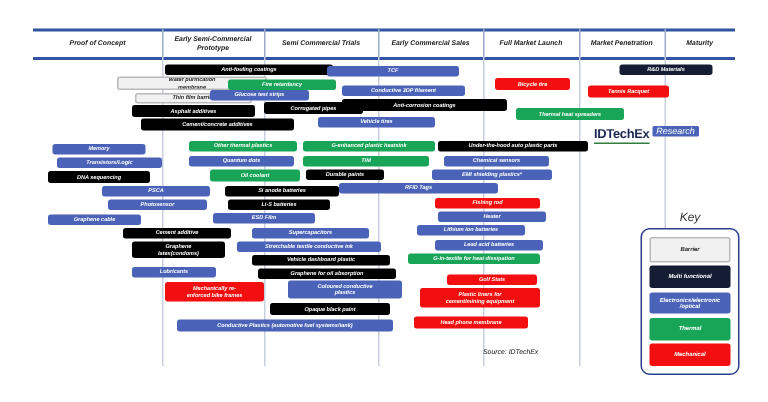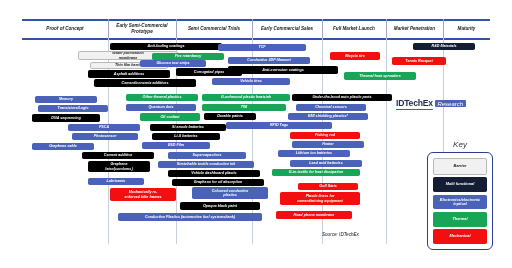--- a/index.html
+++ b/index.html
@@ -41,21 +41,21 @@
     white-space:pre-line;
   }
   .c-barrier{background:#f1f1f1;color:#1a1a1a;border:0.6px solid #b9b9b9;}
   .c-multi{background:#000000;color:#ffffff;}
   .c-elec{background:#4a63b8;color:#ffffff;}
   .c-thermal{background:#18a558;color:#ffffff;}
   .c-mech{background:#f30f0f;color:#ffffff;}
   .c-dark{background:#141d33;color:#ffffff;}
 
   
-  #logo{position:absolute;left:396px;top:98px;display:flex;align-items:center;gap:2px;}
+  #logo{position:absolute;left:396px;top:84px;display:flex;align-items:flex-start;gap:2px;}
   #logo .idt{font-size:8.6px;font-weight:bold;color:#1a2a52;letter-spacing:-0.2px;
              border-bottom:1.4px solid #2f7d3f;padding-bottom:0.5px;}
   #logo .res{font-size:6px;font-style:italic;color:#ffffff;background:#4a63b8;
              padding:0.5px 2.5px;border-radius:1px;}
 
   
   #key-title{position:absolute;left:430px;top:140px;width:60px;text-align:center;
              font-size:8px;font-style:italic;color:#333;}
   #key-box{position:absolute;left:427px;top:152px;width:66px;height:98px;
            border:1.6px solid #2a3f8f;border-radius:6px;background:#ffffff;

